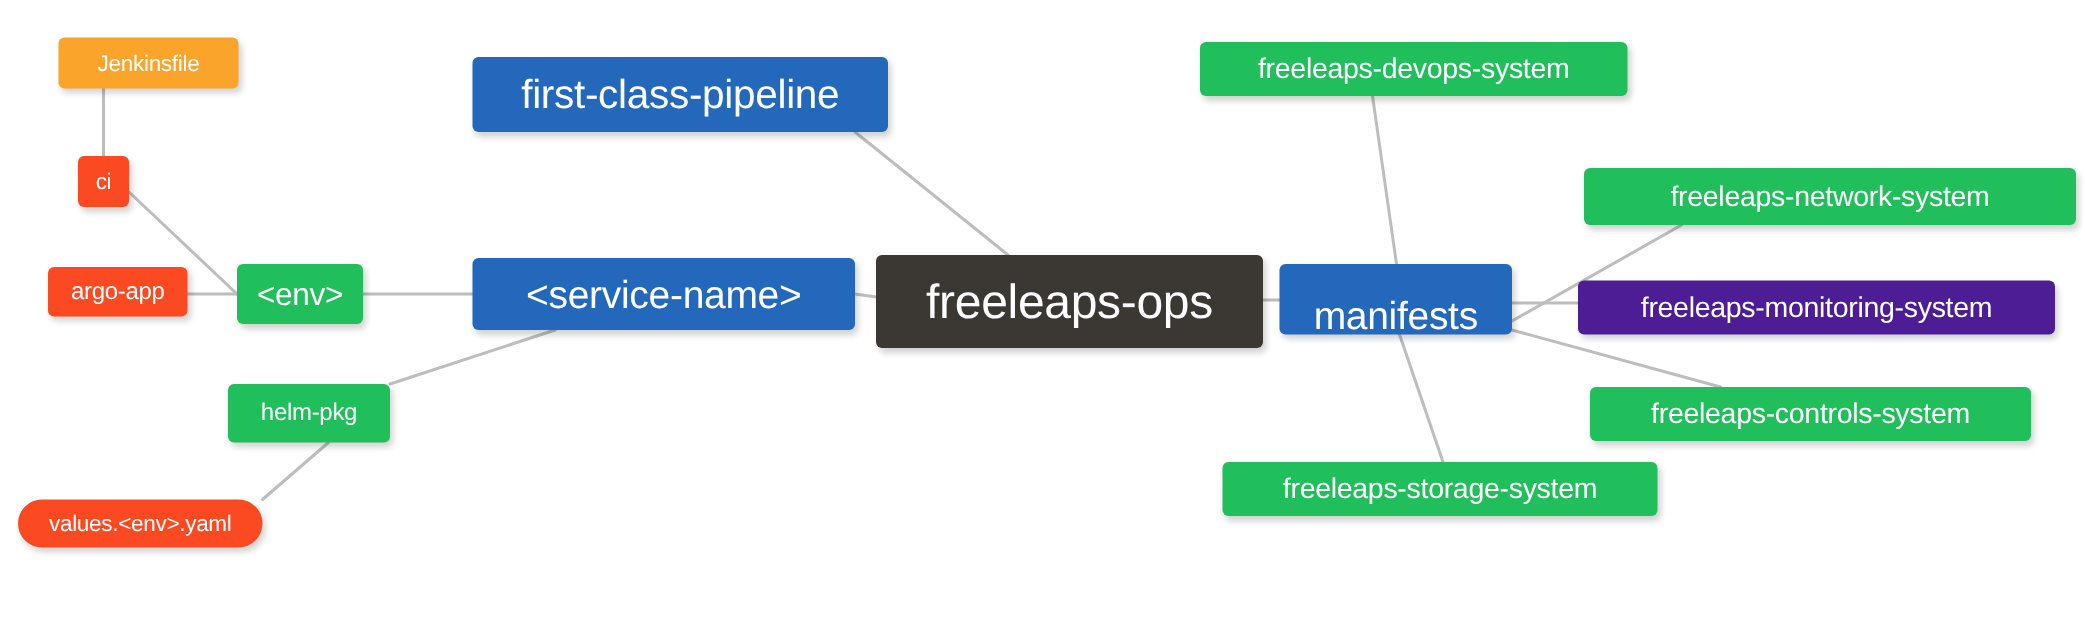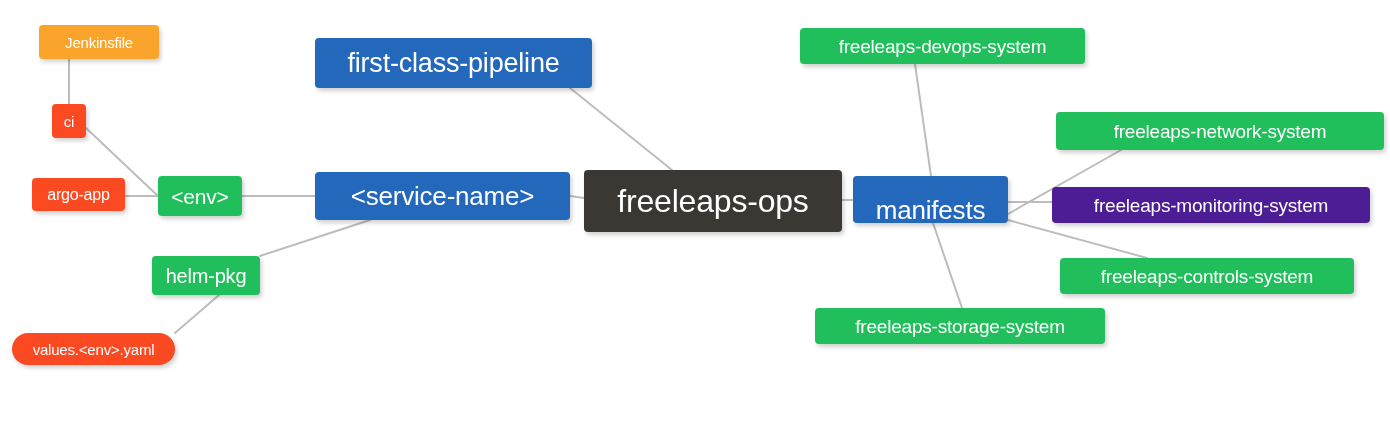--- a/index.html
+++ b/index.html
@@ -73,21 +73,21 @@
       </div>
       <div class="node" style="left: 52px; top: 104px; width: 34px; height: 34px; background: rgb(251, 74, 34); font-size: 15px;">
         <span class="node-label">ci</span>
       </div>
       <div class="node" style="left: 32px; top: 178px; width: 93px; height: 33px; background: rgb(251, 74, 34); font-size: 16px;">
         <span class="node-label">argo-app</span>
       </div>
       <div class="node" style="left: 158px; top: 176px; width: 84px; height: 40px; background: rgb(33, 191, 91); font-size: 21px;">
         <span class="node-label">&lt;env&gt;</span>
       </div>
-      <div class="node" style="left: 152px; top: 256px; width: 108px; height: 39px; background: rgb(33, 191, 91); font-size: 20px;">
+      <div class="node" style="left: 152px; top: 256px; width: 108px; height: 39px; background: rgb(33, 191, 91); font-size: 16px;">
         <span class="node-label">helm-pkg</span>
       </div>
       <div class="node" style="left: 12px; top: 333px; width: 163px; height: 32px; background: rgb(251, 74, 34); font-size: 15px; border-radius: 16px;">
         <span class="node-label">values.&lt;env&gt;.yaml</span>
       </div>
       <div class="node" style="left: 315px; top: 38px; width: 277px; height: 50px; background: rgb(35, 104, 187); font-size: 27px;">
         <span class="node-label">first-class-pipeline</span>
       </div>
       <div class="node" style="left: 315px; top: 172px; width: 255px; height: 48px; background: rgb(35, 104, 187); font-size: 26px;">
         <span class="node-label">&lt;service-name&gt;</span>

